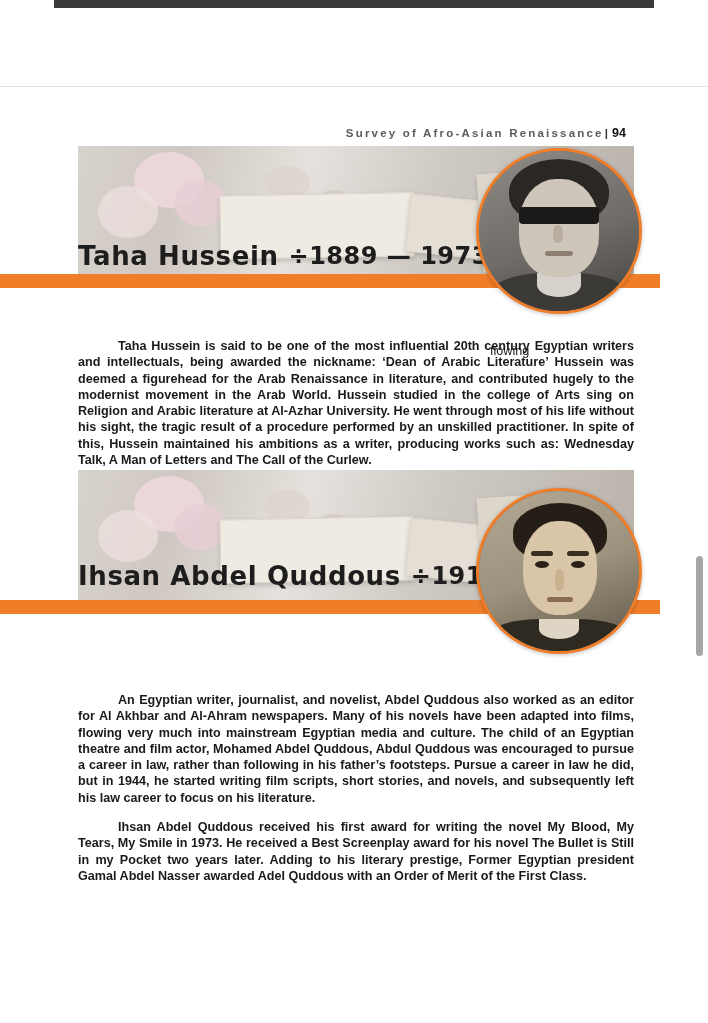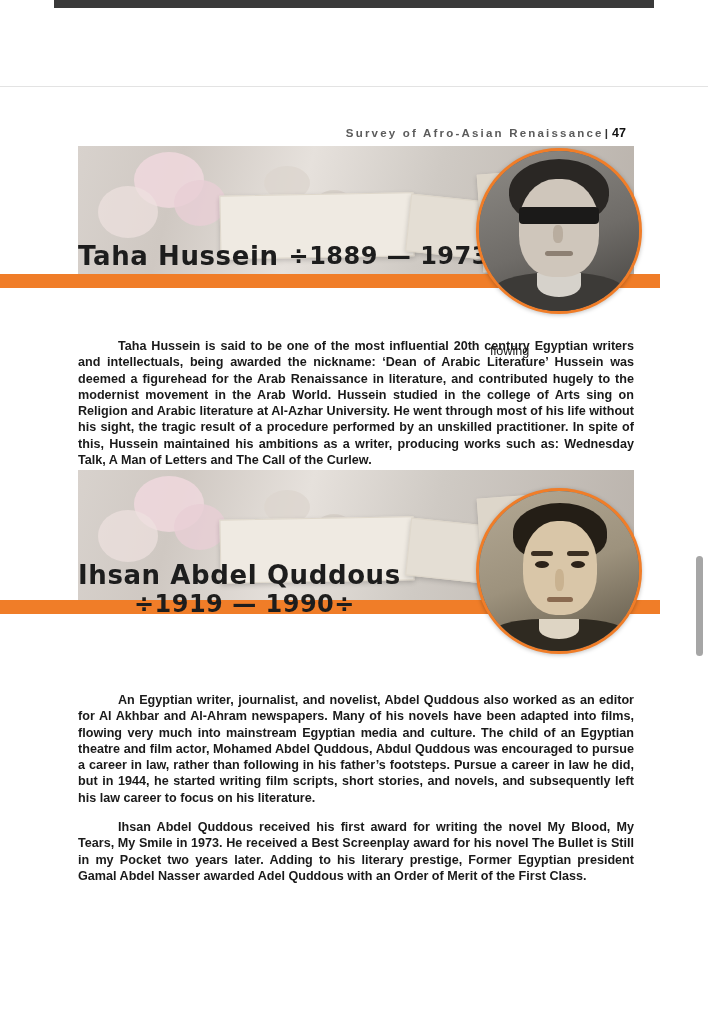--- a/index.html
+++ b/index.html
@@ -248,21 +248,21 @@
 <body>
 
 <div class="top-strip">
   <div class="bar"></div>
   <div class="sep"></div>
 </div>
 
 <div class="page">
 
   <div class="doc-header">
-    <span>Survey of Afro-Asian Renaissance</span><span class="divider">|</span><span class="page-no">47</span>
+    <span>Survey of Afro-Asian Renaissance</span><span class="divider">|</span><span class="page-no">94</span>
   </div>
 
   <div class="banner" style="top: 58px; height: 180px;">
 
     <div class="photo-strip">
       <div class="blossom" style="left:56px; top:6px; width:70px; height:56px; background:#f0d9de; opacity:.85;"></div>
       <div class="blossom" style="left:96px; top:34px; width:52px; height:46px; background:#e9cfd6; opacity:.8;"></div>
       <div class="blossom" style="left:20px; top:40px; width:60px; height:52px; background:#efe2e0; opacity:.7;"></div>
       <div class="blossom" style="left:186px; top:20px; width:46px; height:34px; background:#ddd6cf; opacity:.8;"></div>
       <div class="blossom" style="left:236px; top:44px; width:40px; height:30px; background:#d3ccc4; opacity:.75;"></div>
@@ -303,21 +303,21 @@
       <div class="blossom" style="left:20px; top:40px; width:60px; height:52px; background:#efe2e0; opacity:.7;"></div>
       <div class="blossom" style="left:186px; top:20px; width:46px; height:34px; background:#ddd6cf; opacity:.8;"></div>
       <div class="blossom" style="left:236px; top:44px; width:40px; height:30px; background:#d3ccc4; opacity:.75;"></div>
       <div class="strip-card" style="left:142px; top:48px; width:192px; height:62px; transform: rotate(-1deg);"></div>
       <div class="strip-card" style="left:330px; top:52px; width:86px; height:56px; transform: rotate(6deg); background:#e4ded4;"></div>
       <div class="strip-card" style="left:402px; top:26px; width:70px; height:96px; transform: rotate(-4deg); background:#ddd6ca;"></div>
     </div>
 
     <div class="orange-bar" style="top: 130px;"></div>
 
-    <div class="name-plate" style="top: 90px; flex-direction: column;">
+    <div class="name-plate" style="top: 84px;">
       <span class="name-text">Ihsan Abdel Quddous</span>
       <span class="name-dates">÷1919 — 1990÷</span>
     </div>
 
     <div class="portrait" style="left: 476px; top: 18px;">
       <div class="p2-bg"></div>
       <div class="p2-body"></div>
       <div class="p2-collar"></div>
       <div class="p2-hair"></div>
       <div class="p2-face"></div>

